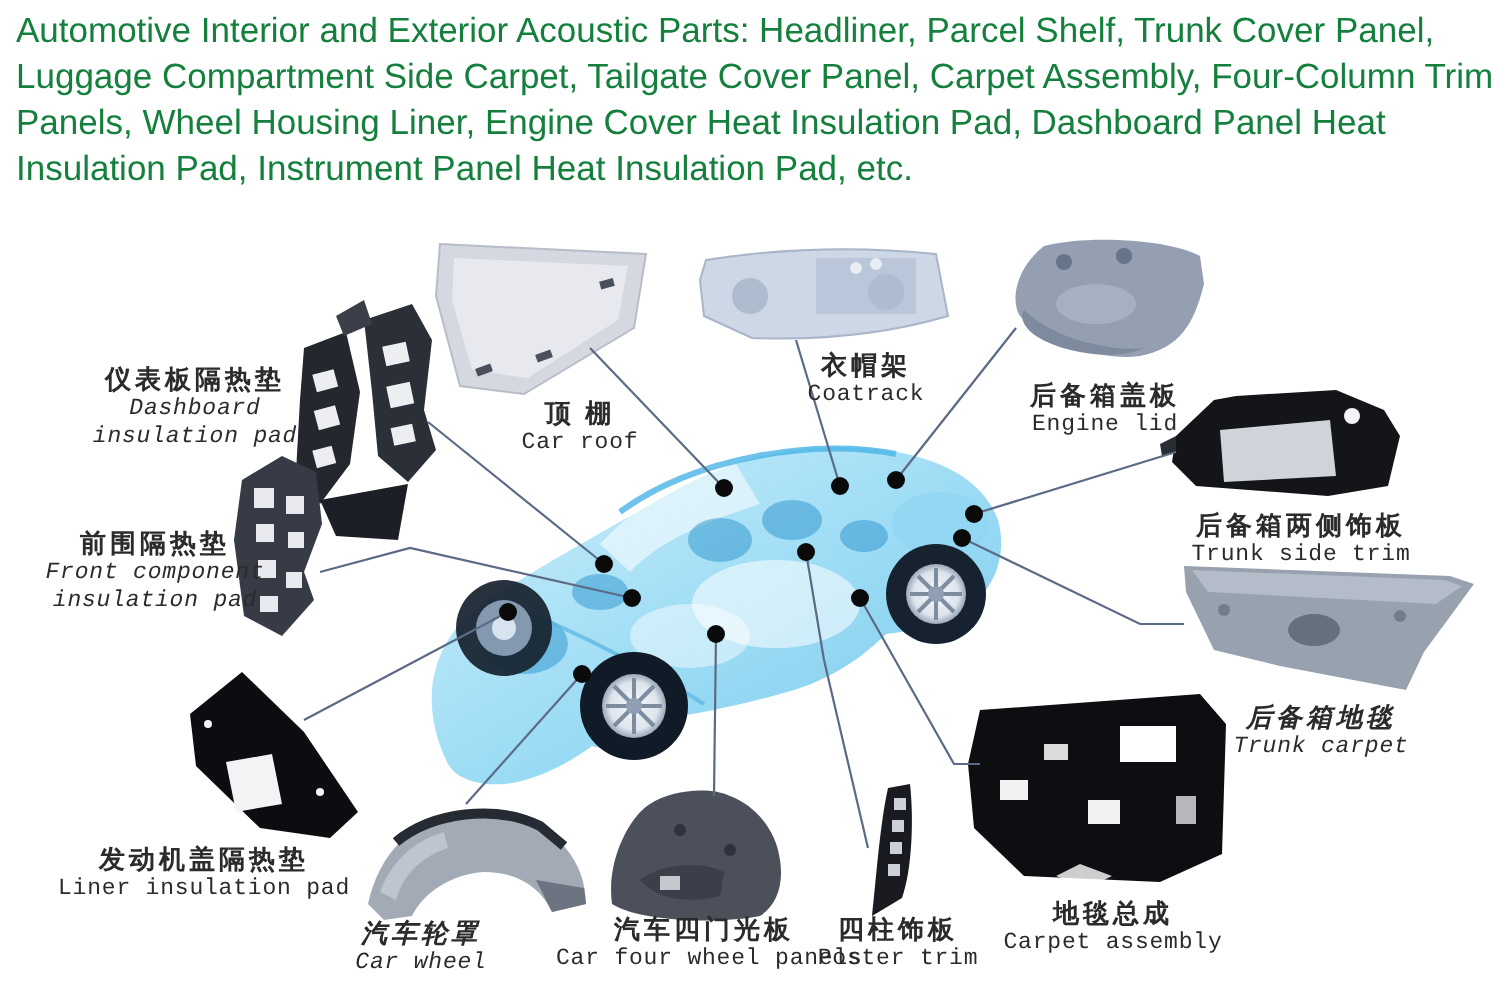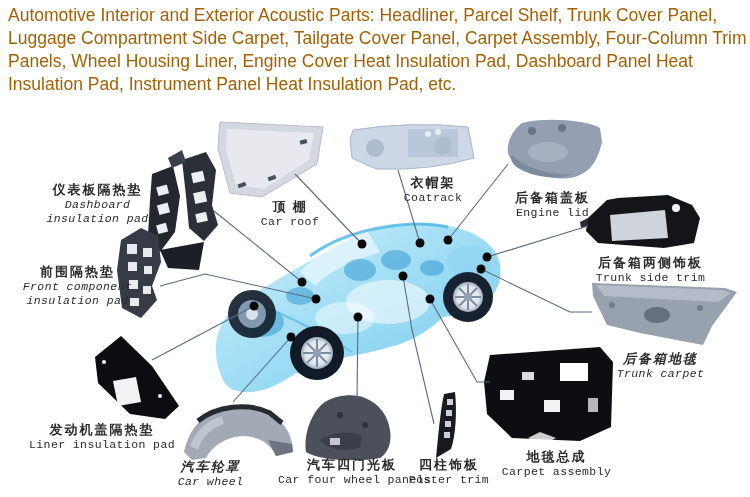--- a/index.html
+++ b/index.html
@@ -2,21 +2,21 @@
 <html><head>
 <meta charset="utf-8">
 <style>
   html,body{margin:0;padding:0;background:#ffffff;}
   #stage{
     position:relative;width:750px;height:497px;background:#ffffff;overflow:hidden;
     font-family:"Liberation Sans",sans-serif;
   }
   #header-text{
     position:absolute;left:8px;top:4px;width:740px;
-    font-size:17.5px;line-height:23px;color:#a16207;letter-spacing:0;
+    font-size:17.5px;line-height:23px;color:#15803d;letter-spacing:0;
   }
   svg{position:absolute;left:0;top:0;}
   .label{
     position:absolute;text-align:center;color:#2b2b2b;
   }
   .label .cn{
     font-family:"Liberation Serif",serif;
     font-weight:bold;font-size:13px;letter-spacing:2px;white-space:nowrap;line-height:15px;
   }
   .label .en{

